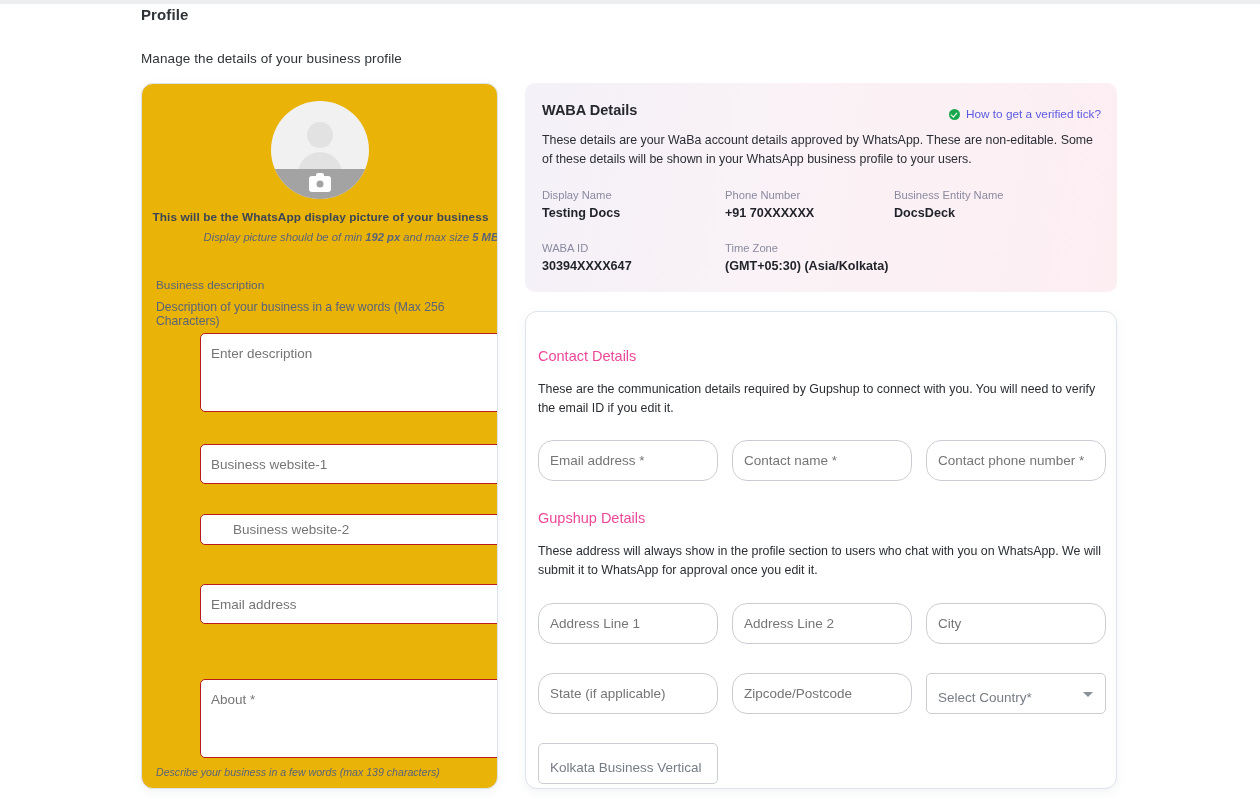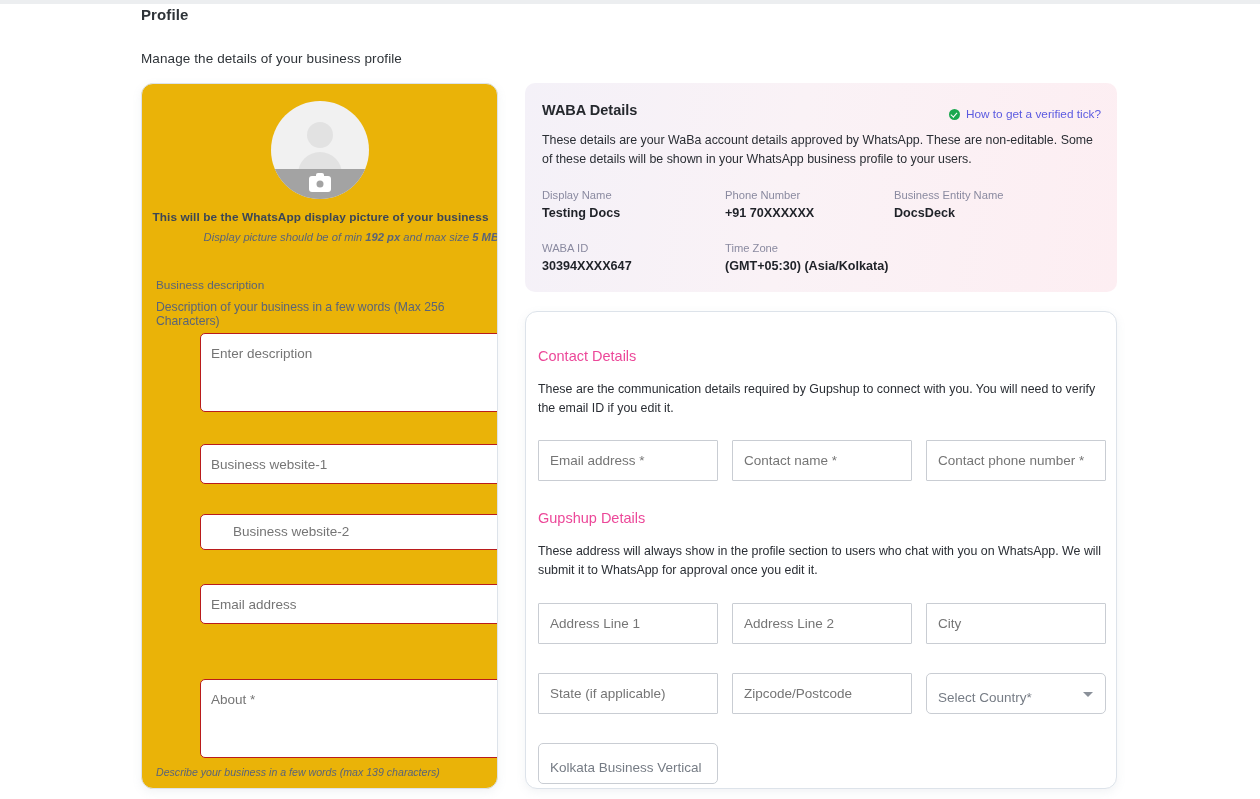--- a/index.html
+++ b/index.html
@@ -161,21 +161,21 @@
     padding: 0 10px;
     margin-left: 44px;
   }
   .fld.ta {
     padding-top: 11px;
     resize: none;
     line-height: 1.35;
   }
   .f-desc   { top: 249px; height: 79px; }
   .f-web1   { top: 360px; height: 40px; line-height: 38px; }
-  .f-web2   { top: 430px; height: 36px; line-height: 38px; padding-left: 32px; }
+  .f-web2   { top: 430px; height: 31px; line-height: 38px; padding-left: 32px; }
   .f-email  { top: 500px; height: 40px; line-height: 38px; }
   .f-about  { top: 595px; height: 79px; }
 
   .about-hint {
     position: absolute;
     left: 14px; top: 682px;
     font-size: 10.6px;
     font-style: italic;
     color: #5a6478;
   }
@@ -276,21 +276,21 @@
   }
   .t-contact { top: 36px; }
   .d-contact { top: 68px; }
   .t-official { top: 198px; }
   .d-official { top: 230px; }
 
   .rf {
     position: absolute;
     height: 41px;
     border: 1px solid #c9cdd3;
-    border-radius: 1px;
+    border-radius: 15px;
     background: #fff;
     font-size: 13.5px;
     color: #767c85;
     font-family: "Liberation Sans", sans-serif;
     padding: 0 11px;
     line-height: 39px;
     width: 180px;
   }
   .col1 { left: 12px; }
   .col2 { left: 206px; }

